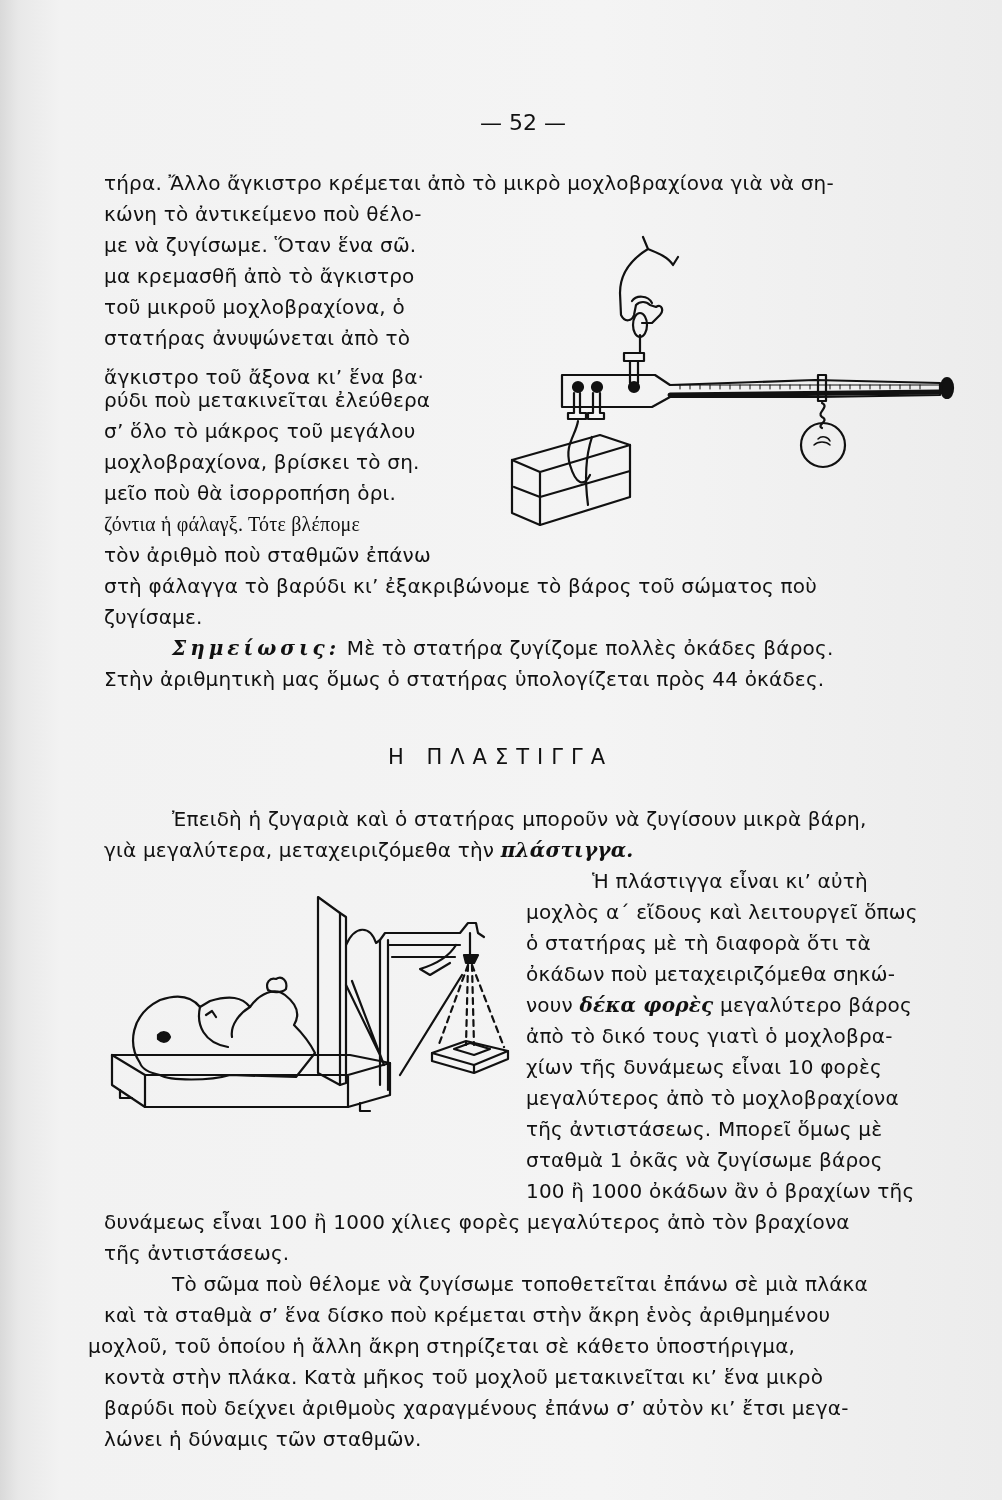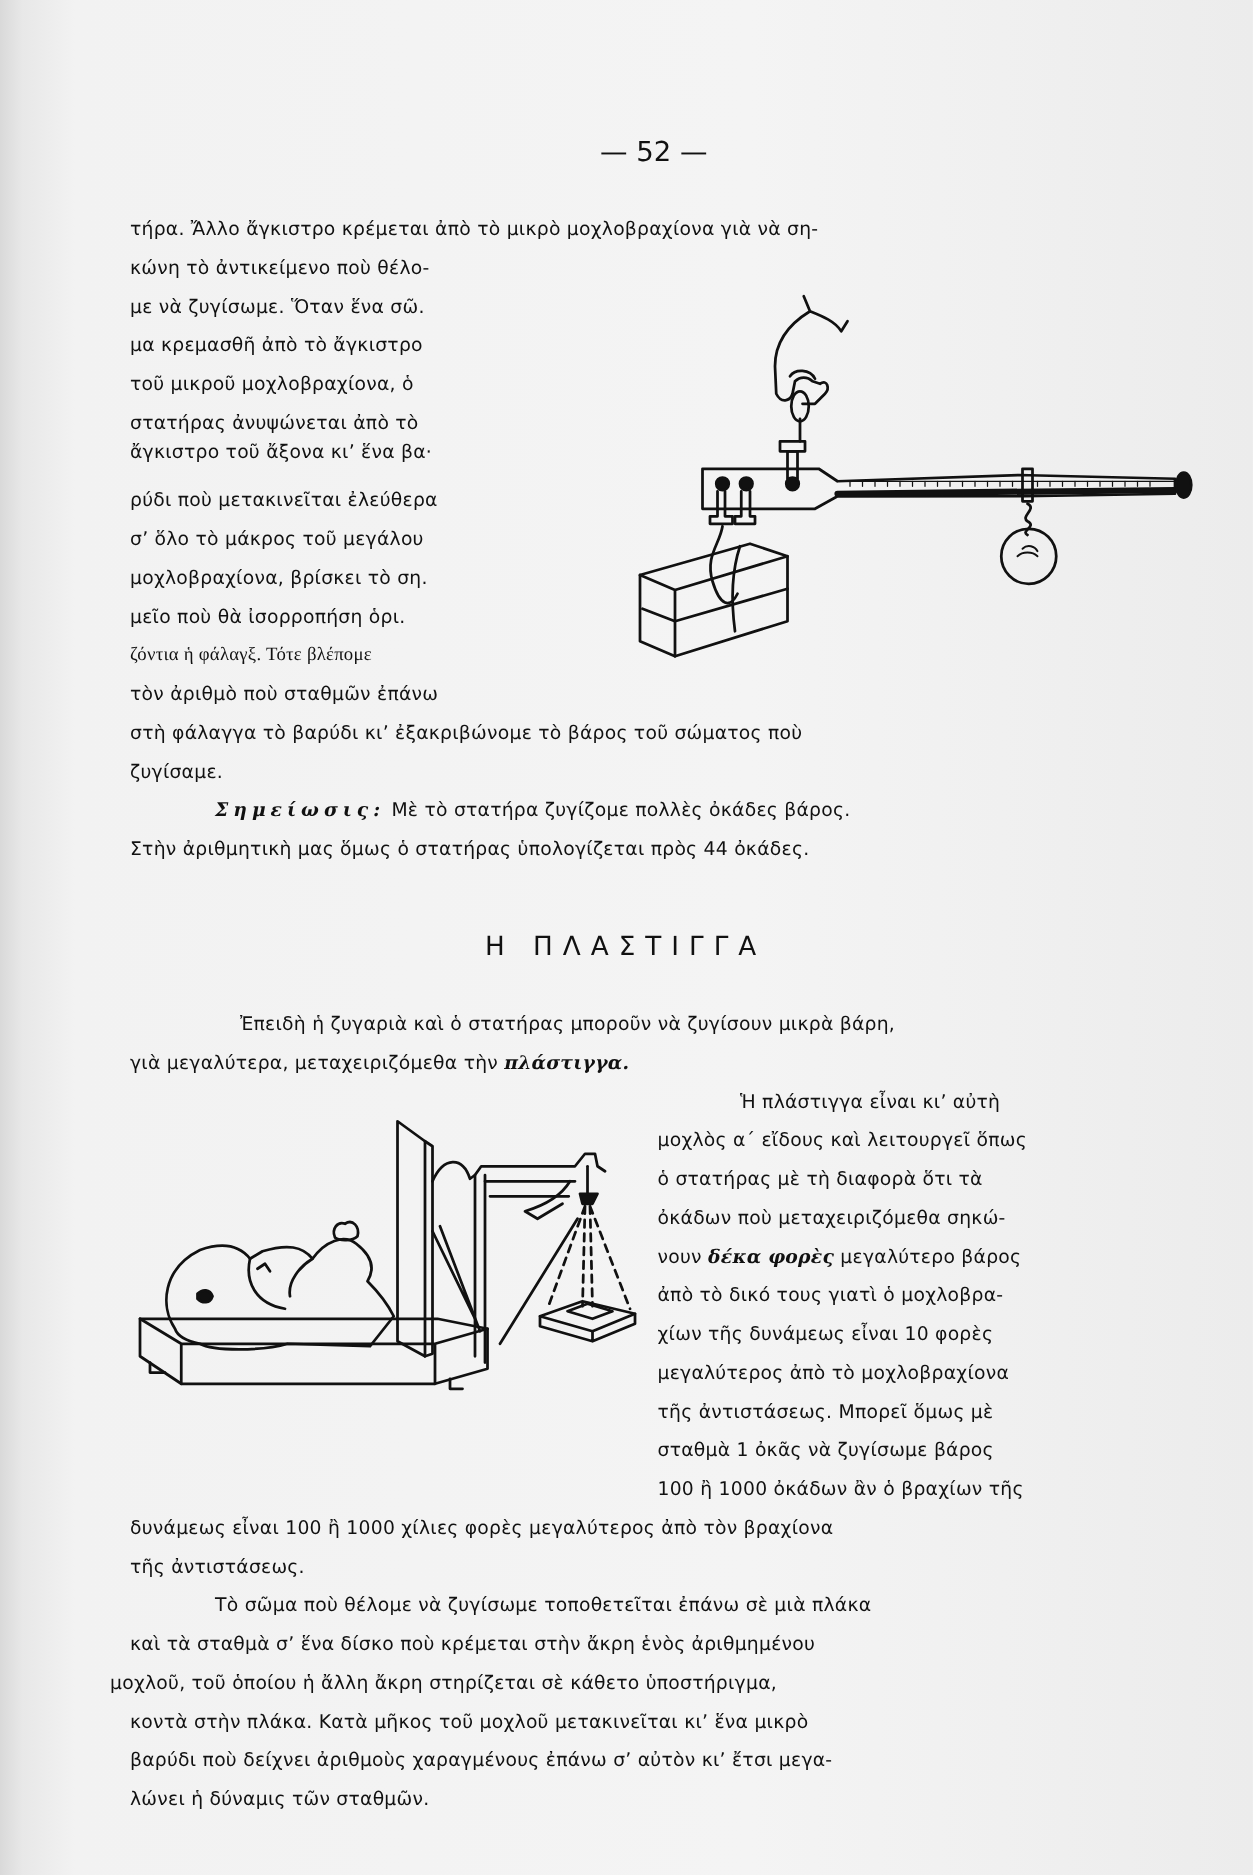--- a/index.html
+++ b/index.html
@@ -7,21 +7,21 @@
     width: 1002px; height: 1500px; overflow: hidden;
     background: #efefef;
     background-image: linear-gradient(90deg, #d9d9d9 0px, #e8e8e8 18px, #f2f2f2 60px, #f4f4f4 600px, #ececec 1002px);
     font-family: "DejaVu Sans", sans-serif;
     color: #111;
     position: relative;
   }
   .page { position: absolute; left: 0; top: 0; width: 796px; height: 1500px; }
   .line {
     position: absolute; white-space: nowrap;
-    font-size: 15px; line-height: 26px; letter-spacing: 0.2px;
+    font-size: 20px; line-height: 26px; letter-spacing: 0.2px;
   }
   .pagenum { position: absolute; left: 480px; top: 110px; font-size: 22px; }
   .heading { position: absolute; left: 388px; top: 745px; font-size: 21px; letter-spacing: 8px; }
   .spaced { letter-spacing: 4px; font-family: "DejaVu Serif", serif; font-style: italic; font-weight: bold; }
   .ital { font-family: "DejaVu Serif", serif; font-style: italic; font-weight: bold; }
   .fig { position: absolute; }
 </style>
 </head>
 <body>
 
@@ -29,21 +29,21 @@
 
   <div class="pagenum">— 52 —</div>
 
   <div>
     <div class="line" style="left:104px;top:170px;">τήρα. Ἄλλο ἄγκιστρο κρέμεται ἀπὸ  τὸ μικρὸ μοχλοβραχίονα γιὰ νὰ ση-</div>
     <div class="line" style="left:104px;top:201px;">κώνη τὸ ἀντικείμενο  ποὺ  θέλο-</div>
     <div class="line" style="left:104px;top:232px;">με νὰ ζυγίσωμε. Ὅταν ἕνα σῶ.</div>
     <div class="line" style="left:104px;top:263px;">μα κρεμασθῆ ἀπὸ  τὸ  ἄγκιστρο</div>
     <div class="line" style="left:104px;top:294px;">τοῦ  μικροῦ  μοχλοβραχίονα,  ὁ</div>
     <div class="line" style="left:104px;top:325px;">στατήρας  ἀνυψώνεται  ἀπὸ  τὸ</div>
-    <div class="line" style="left:104px;top:348px;">ἄγκιστρο τοῦ ἄξονα κι’ ἕνα βα·</div>
+    <div class="line" style="left:104px;top:364px;">ἄγκιστρο τοῦ ἄξονα κι’ ἕνα βα·</div>
     <div class="line" style="left:104px;top:387px;">ρύδι ποὺ μετακινεῖται ἐλεύθερα</div>
     <div class="line" style="left:104px;top:418px;">σ’ ὅλο τὸ  μάκρος  τοῦ μεγάλου</div>
     <div class="line" style="left:104px;top:449px;">μοχλοβραχίονα,  βρίσκει τὸ ση.</div>
     <div class="line" style="left:104px;top:480px;">μεῖο  ποὺ  θὰ  ἰσορροπήση  ὁρι.</div>
     <div class="line" style="left:104px;top:511px;font-family:Liberation Serif, serif;">ζόντια  ἡ φάλαγξ. Τότε βλέπομε</div>
     <div class="line" style="left:104px;top:542px;">τὸν  ἀριθμὸ ποὺ  σταθμῶν  ἐπάνω</div>
     <div class="line" style="left:104px;top:573px;">στὴ φάλαγγα τὸ βαρύδι  κι’ ἐξακριβώνομε  τὸ  βάρος  τοῦ  σώματος  ποὺ</div>
     <div class="line" style="left:104px;top:604px;">ζυγίσαμε.</div>
 
     <div class="line" style="left:172px;top:635px;">
@@ -87,21 +87,21 @@
       <path d="M12 225 L100 200 L130 210 L130 262 L40 290 L12 278 Z"></path>
       <path d="M12 225 L40 237 L130 210 M40 237 L40 290"></path>
       <path d="M14 252 L40 262 L130 236"></path>
       <path d="M92 202 C86 220 84 240 88 270"></path>
     </g>
   </svg>
 
   <div class="heading">Η ΠΛΑΣΤΙΓΓΑ</div>
 
   <div>
-    <div class="line" style="left:172px;top:806px;margin-left:20px;">Ἐπειδὴ ἡ ζυγαριὰ καὶ ὁ στατήρας μποροῦν νὰ ζυγίσουν μικρὰ βάρη,</div>
+    <div class="line" style="left:172px;top:806px;">Ἐπειδὴ ἡ ζυγαριὰ καὶ ὁ στατήρας μποροῦν νὰ ζυγίσουν μικρὰ βάρη,</div>
     <div class="line" style="left:104px;top:837px;">
       <span>γιὰ μεγαλύτερα, μεταχειριζόμεθα τὴν </span><span class="ital">πλάστιγγα.</span>
     </div>
 
     <div class="line" style="left:592px;top:868px;">Ἡ  πλάστιγγα  εἶναι  κι’  αὐτὴ</div>
     <div class="line" style="left:526px;top:899px;">μοχλὸς α΄ εἴδους καὶ λειτουργεῖ ὅπως</div>
     <div class="line" style="left:526px;top:930px;">ὁ  στατήρας  μὲ  τὴ  διαφορὰ  ὅτι  τὰ</div>
     <div class="line" style="left:526px;top:961px;">ὀκάδων  ποὺ  μεταχειριζόμεθα  σηκώ-</div>
     <div class="line" style="left:526px;top:992px;">
       <span>νουν </span><span class="ital">δέκα φορὲς</span><span>  μεγαλύτερο  βάρος</span>

